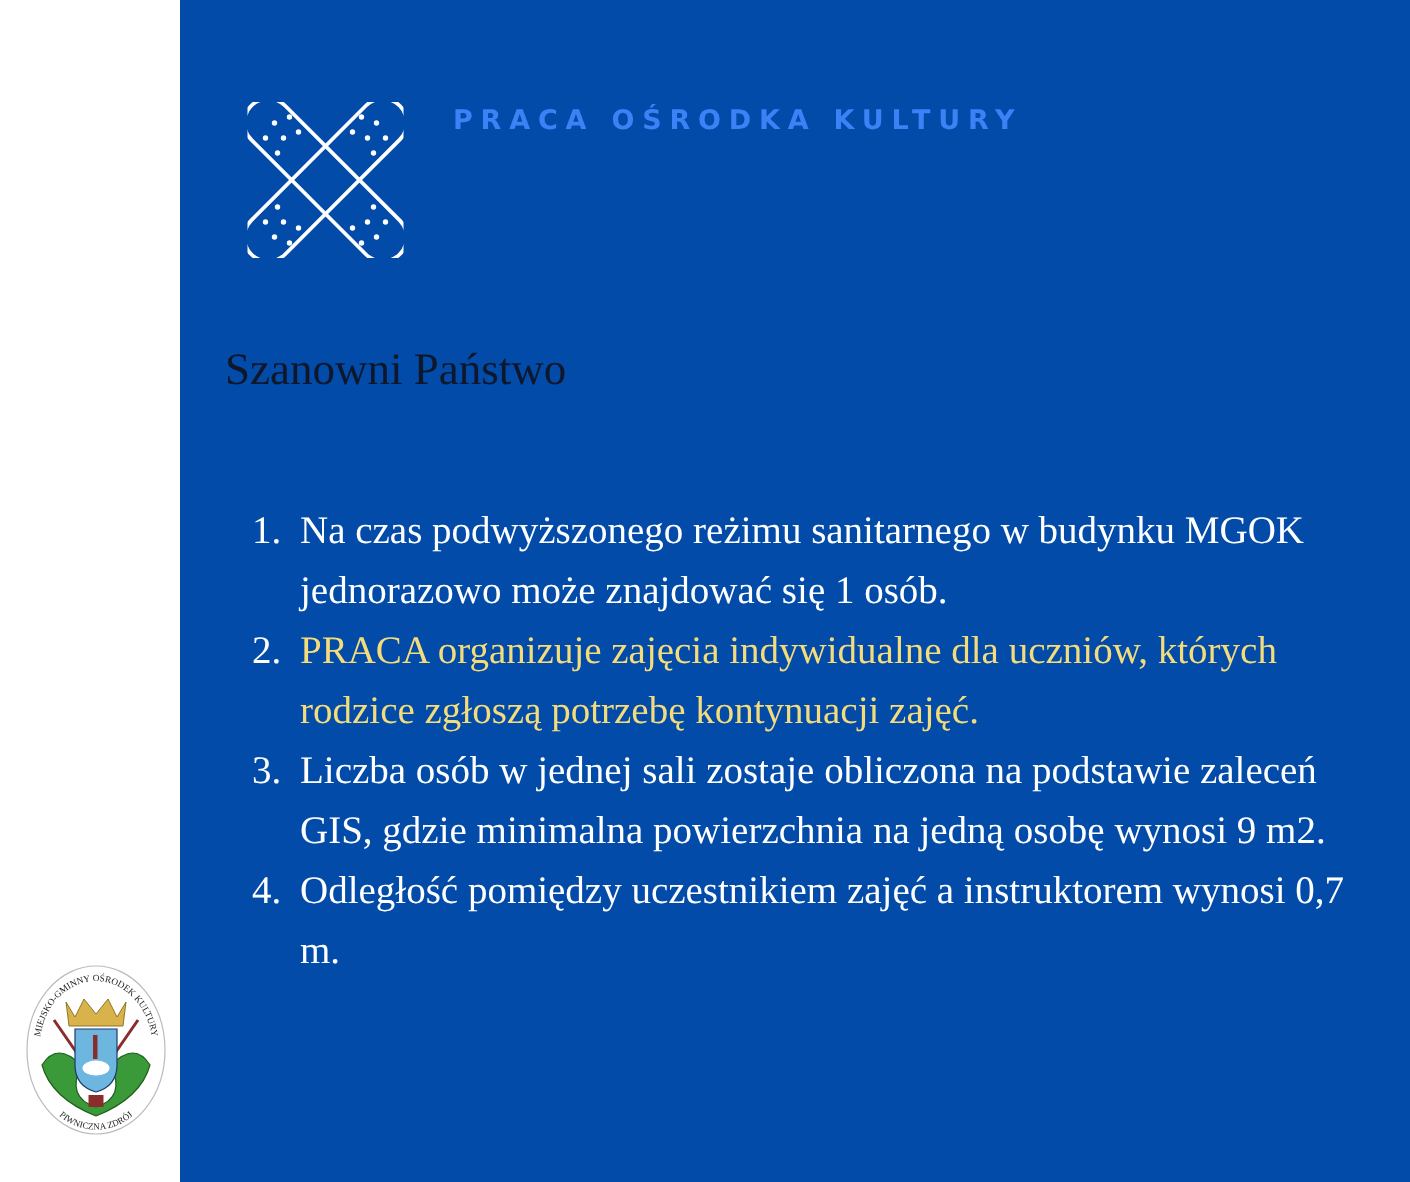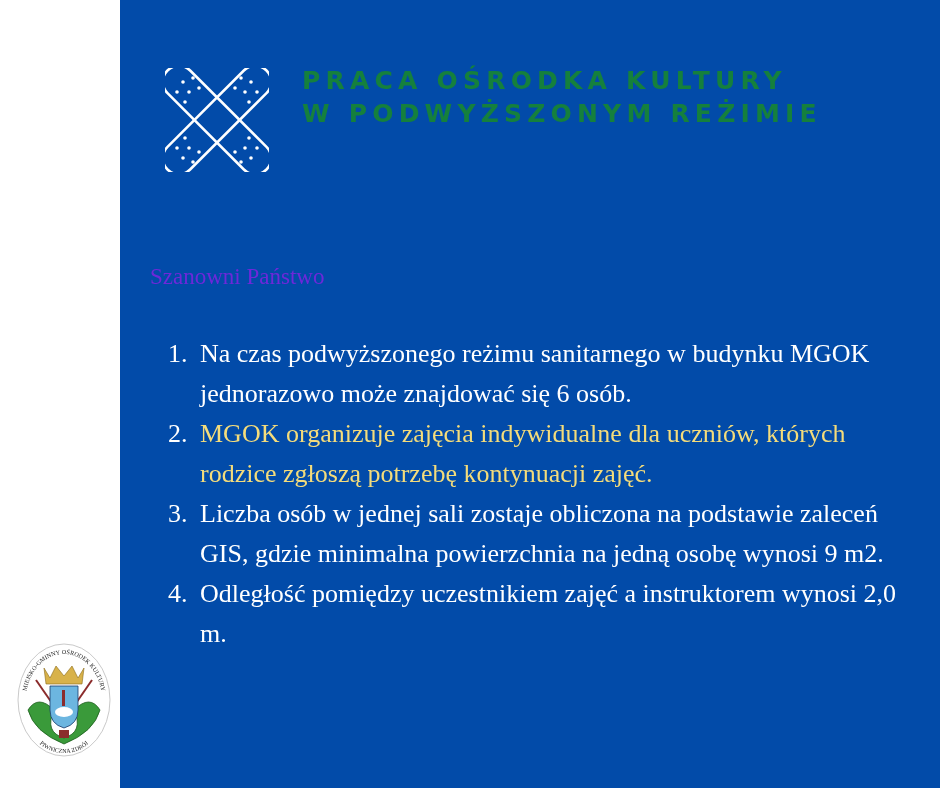--- a/index.html
+++ b/index.html
@@ -1,22 +1,22 @@
 <!DOCTYPE html>
 <html><head>
 <meta charset="utf-8">
 <style>
   html, body { margin:0; padding:0; }
   body { width:940px; height:788px; position:relative; overflow:hidden; background:#ffffff; font-family:"Liberation Sans", sans-serif; }
   .left-strip { position:absolute; left:0; top:0; width:120px; height:788px; background:#ffffff; }
   .panel { position:absolute; left:120px; top:0; width:820px; height:788px; background:#024ba9; }
   .bandage-icon { position:absolute; left:165px; top:68px; width:104px; height:104px; }
-  .title { position:absolute; left:302px; top:64px; color:#15803d; font-family:"DejaVu Sans", sans-serif; font-weight:bold; font-size:25px; letter-spacing:5.2px; line-height:33px; }
+  .title { position:absolute; left:302px; top:64px; color:#3b82f6; font-family:"DejaVu Sans", sans-serif; font-weight:bold; font-size:18px; letter-spacing:5.2px; line-height:33px; }
   .title div { white-space:nowrap; }
-  .greeting { position:absolute; left:150px; top:264px; color:#6d28d9; font-family:"Liberation Serif", serif; font-size:23px; }
+  .greeting { position:absolute; left:150px; top:230px; color:#0f172a; font-family:"Liberation Serif", serif; font-size:30px; }
   .list { position:absolute; left:168px; top:334px; width:760px; font-family:"Liberation Serif", serif; font-size:26px; line-height:40px; color:#ffffff; }
   .item { display:flex; }
   .num { width:26px; flex:none; white-space:nowrap; }
   .txt { padding-left:6px; }
   .hl { color:#f4dc7b; }
   .logo { position:absolute; left:14px; top:640px; width:100px; height:120px; }
 </style>
 </head>
 <body>
 
@@ -51,41 +51,40 @@
       <circle cx="80" cy="80" r="1.8"></circle>
       <circle cx="92" cy="80" r="1.8"></circle>
       <circle cx="70" cy="84" r="1.8"></circle>
       <circle cx="86" cy="90" r="1.8"></circle>
       <circle cx="76" cy="94" r="1.8"></circle>
   </g>
 </svg>
 
 <div class="title">
   <div>PRACA OŚRODKA KULTURY</div>
-  <div>W PODWYŻSZONYM REŻIMIE</div>
 </div>
 
 <div class="greeting">Szanowni Państwo</div>
 
 <div class="list">
   <div class="item">
     <span class="num">1.</span>
-    <span class="txt">Na czas podwyższonego reżimu sanitarnego w budynku MGOK jednorazowo może znajdować się 6 osób.</span>
+    <span class="txt">Na czas podwyższonego reżimu sanitarnego w budynku MGOK jednorazowo może znajdować się 1 osób.</span>
   </div>
   <div class="item">
     <span class="num">2.</span>
-    <span class="txt hl">MGOK organizuje zajęcia indywidualne dla uczniów, których rodzice zgłoszą potrzebę kontynuacji zajęć.</span>
+    <span class="txt hl">PRACA organizuje zajęcia indywidualne dla uczniów, których rodzice zgłoszą potrzebę kontynuacji zajęć.</span>
   </div>
   <div class="item">
     <span class="num">3.</span>
     <span class="txt">Liczba osób w jednej sali zostaje obliczona na podstawie zaleceń GIS, gdzie minimalna powierzchnia na jedną osobę wynosi 9 m2.</span>
   </div>
   <div class="item">
     <span class="num">4.</span>
-    <span class="txt">Odległość pomiędzy uczestnikiem zajęć a instruktorem wynosi 2,0 m.</span>
+    <span class="txt">Odległość pomiędzy uczestnikiem zajęć a instruktorem wynosi 0,7 m.</span>
   </div>
 </div>
 
 <svg class="logo" viewBox="0 0 100 120">
   <defs>
     <path id="arcTop" d="M12,60 A38,46 0 0 1 88,60"></path>
     <path id="arcBot" d="M22,100 A34,30 0 0 0 78,100"></path>
   </defs>
   <ellipse cx="50" cy="60" rx="46" ry="56" fill="#ffffff" stroke="#bbbbbb" stroke-width="0.8"></ellipse>
   <text font-size="6.2" fill="#222" font-family="Liberation Serif, serif"><textPath href="#arcTop" startOffset="50%" text-anchor="middle">MIEJSKO-GMINNY OŚRODEK KULTURY</textPath></text>

